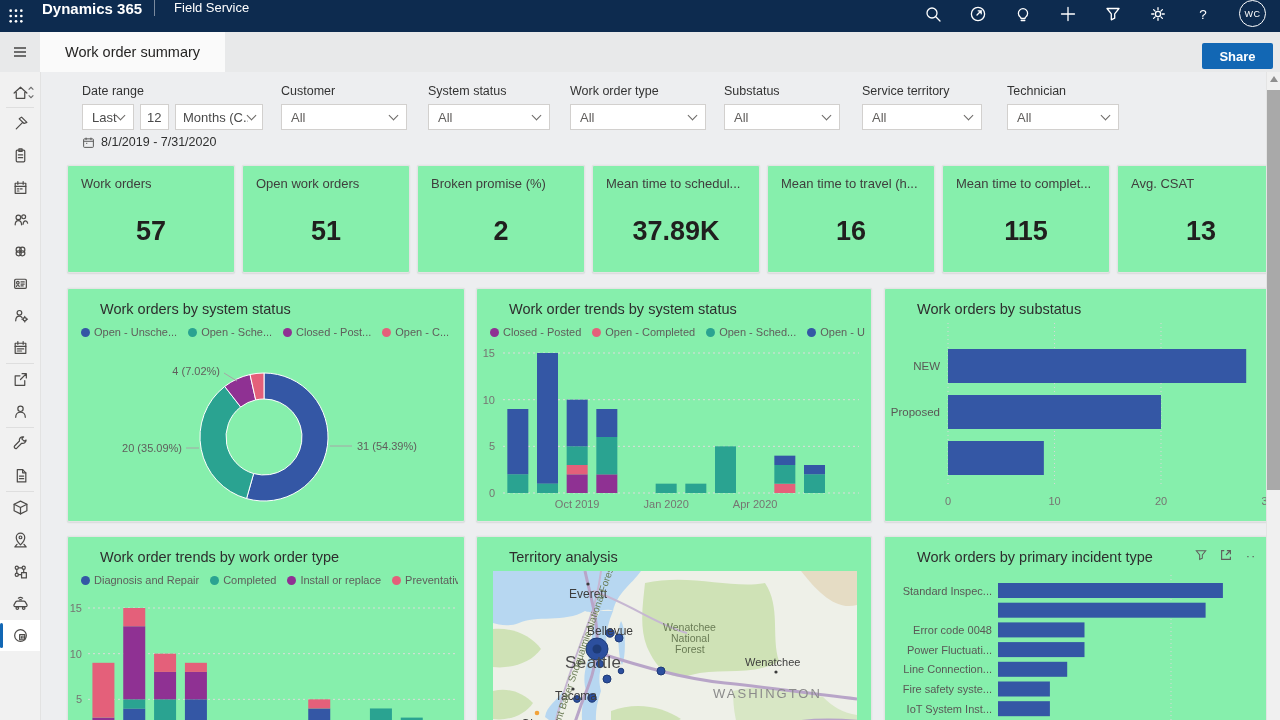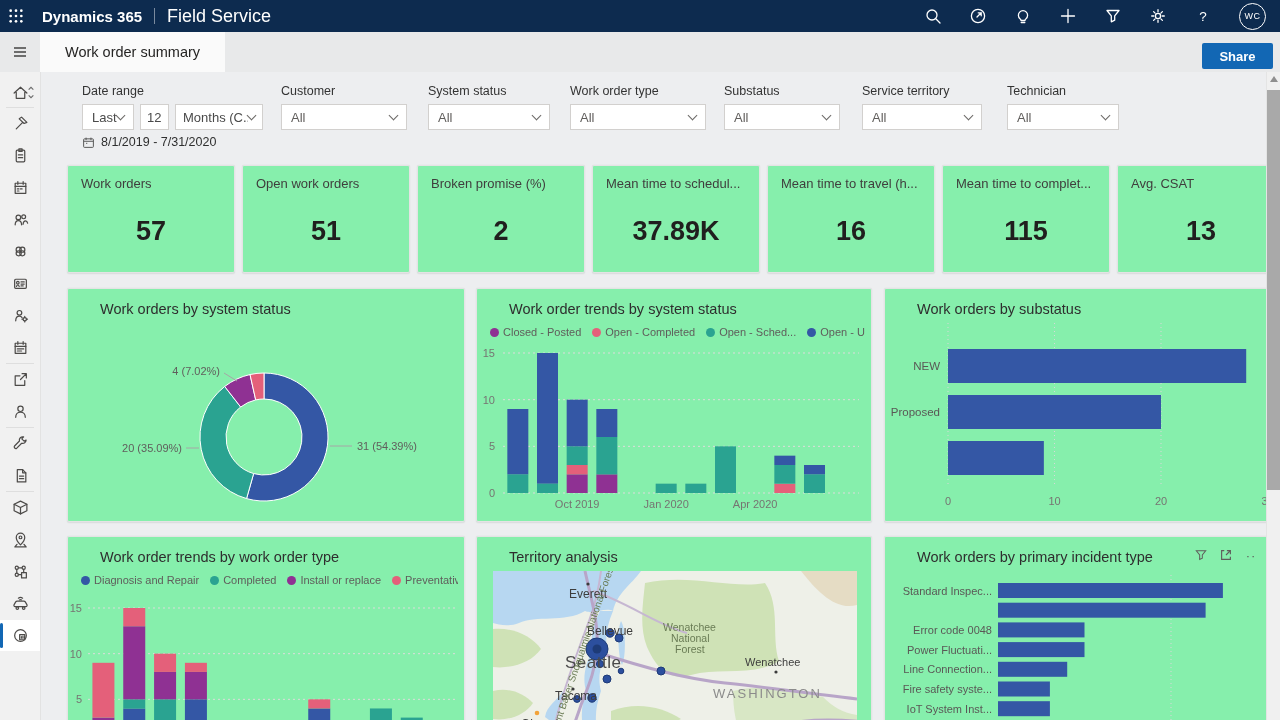--- a/index.html
+++ b/index.html
@@ -1,22 +1,22 @@
 <!DOCTYPE html>
 <html><head>
 <meta charset="utf-8">
 <style>
   html,body{margin:0;padding:0;background:#edeef0;}
   #app{position:relative;width:1280px;height:720px;overflow:hidden;font-family:"Liberation Sans",sans-serif;background:#edeef0;}
   
-  .topbar{position:absolute;left:0;top:0;width:1280px;height:32px;background:#0d2b4f;display:flex;align-items:center;color:#fff;z-index:40;}
+  .topbar{position:absolute;left:0;top:0;width:1280px;height:32px;background:#0d2b4f;display:flex;align-items:flex-start;color:#fff;z-index:40;}
   .waffle{width:32px;height:32px;display:flex;align-items:center;justify-content:center;cursor:pointer;}
   .app-name{font-size:15px;font-weight:bold;margin-left:10px;white-space:nowrap;}
   .tb-divider{width:1px;height:16px;background:rgba(255,255,255,.45);margin:0 12px;}
-  .module-name{font-size:18px;}
+  .module-name{font-size:13px;margin-left:7px;}
   .tb-icons{margin-left:auto;display:flex;align-items:center;gap:27px;margin-right:14px;color:#fff;}
   .tb-icons .tbi{width:18px;height:18px;display:flex;align-items:center;justify-content:center;cursor:pointer;}
   .avatar{width:25px;height:25px;border:1px solid #fff;border-radius:50%;display:flex;align-items:center;justify-content:center;font-size:9px;letter-spacing:.5px;}
   
   .tabbar{position:absolute;left:0;top:32px;width:1280px;height:40px;background:#e8e9ea;z-index:30;}
   .hamburger{position:absolute;left:0;top:0;width:40px;height:40px;display:flex;align-items:center;justify-content:center;color:#444;cursor:pointer;}
   .tab{position:absolute;left:40px;top:0;height:40px;background:#fafafa;padding:0 25px;display:flex;align-items:center;font-size:14.5px;color:#252423;cursor:pointer;}
   .share-btn{position:absolute;left:1202px;top:11px;width:71px;height:26px;background:#1267b4;color:#fff;font-size:13px;font-weight:bold;display:flex;align-items:center;justify-content:center;border-radius:2px;cursor:pointer;}
   
   .sidebar{position:absolute;left:0;top:72px;width:40px;height:648px;background:#f1f1f1;border-right:1px solid #e2e2e2;z-index:30;}
@@ -341,20 +341,38 @@
         <div class="kpi-value">115</div>
       </div>
       <div class="card kpi" style="left: 1117px; top: 165px; width: 166px; height: 106px;">
         <div class="kpi-label">Avg. CSAT</div>
         <div class="kpi-value">13</div>
       </div>
     </div>
 
 <div class="card" style="left:67px;top:288px;width:396px;height:232px" id="card-donut">
   <div class="card-title">Work orders by system status</div>
+  <div class="legend" id="legend-0">
+        <span class="legend-item">
+          <span class="dot" style="background: rgb(52, 87, 165);"></span>
+          <span>Open - Unsche...</span>
+        </span>
+        <span class="legend-item">
+          <span class="dot" style="background: rgb(42, 163, 145);"></span>
+          <span>Open - Sche...</span>
+        </span>
+        <span class="legend-item">
+          <span class="dot" style="background: rgb(143, 49, 147);"></span>
+          <span>Closed - Post...</span>
+        </span>
+        <span class="legend-item">
+          <span class="dot" style="background: rgb(228, 96, 122);"></span>
+          <span>Open - C...</span>
+        </span>
+      </div>
 <svg class="chart-svg" width="396" height="230" viewBox="0 0 396 230">
         <path d="M196 84 A64 64 0 1 1 178.5697650006128 209.58073487598324 L185.65079796911382 184.56356133261505 A38 38 0 1 0 196 110 Z" fill="#3457a5" stroke="#fff" stroke-width="1"></path>
         <path d="M178.5697650006128 209.58073487598324 A64 64 0 0 1 156.7104315179182 97.47941203339172 L172.67181871376394 118.00340089482633 A38 38 0 0 0 185.65079796911382 184.56356133261505 Z" fill="#2aa391" stroke="#fff" stroke-width="1"></path>
         <path d="M156.71043151791827 97.47941203339168 A64 64 0 0 1 182.0388325506213 85.54132723592016 L187.7105568269314 110.91516304632759 A38 38 0 0 0 172.67181871376397 118.00340089482631 Z" fill="#8f3193" stroke="#fff" stroke-width="1"></path>
         <path d="M182.0388325506213 85.54132723592016 A64 64 0 0 1 196.00000000000006 84 L196.00000000000003 110 A38 38 0 0 0 187.7105568269314 110.91516304632759 Z" fill="#e4607a" stroke="#fff" stroke-width="1"></path>
         <line x1="262" y1="157" x2="284" y2="157" stroke="#a6a6a6" stroke-width="1"></line>
         <text x="289" y="161" font-size="11" fill="#605e5c" text-anchor="start">31 (54.39%)</text>
         <line x1="118" y1="159" x2="131" y2="159" stroke="#a6a6a6" stroke-width="1"></line>
         <text x="114" y="163" font-size="11" fill="#605e5c" text-anchor="end">20 (35.09%)</text>
         <line x1="156" y1="84" x2="169" y2="92" stroke="#a6a6a6" stroke-width="1"></line>

